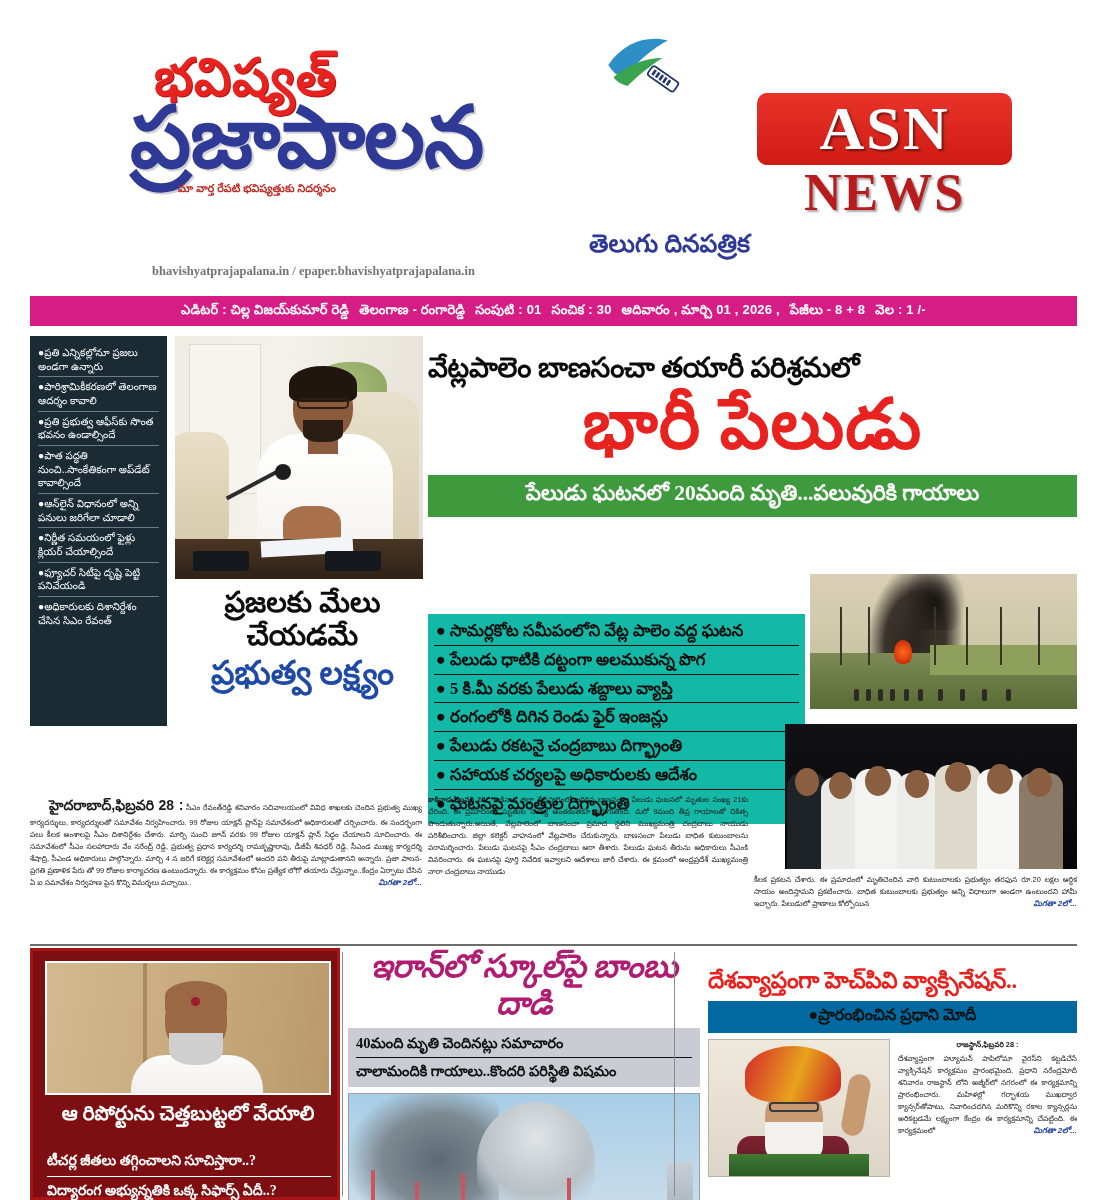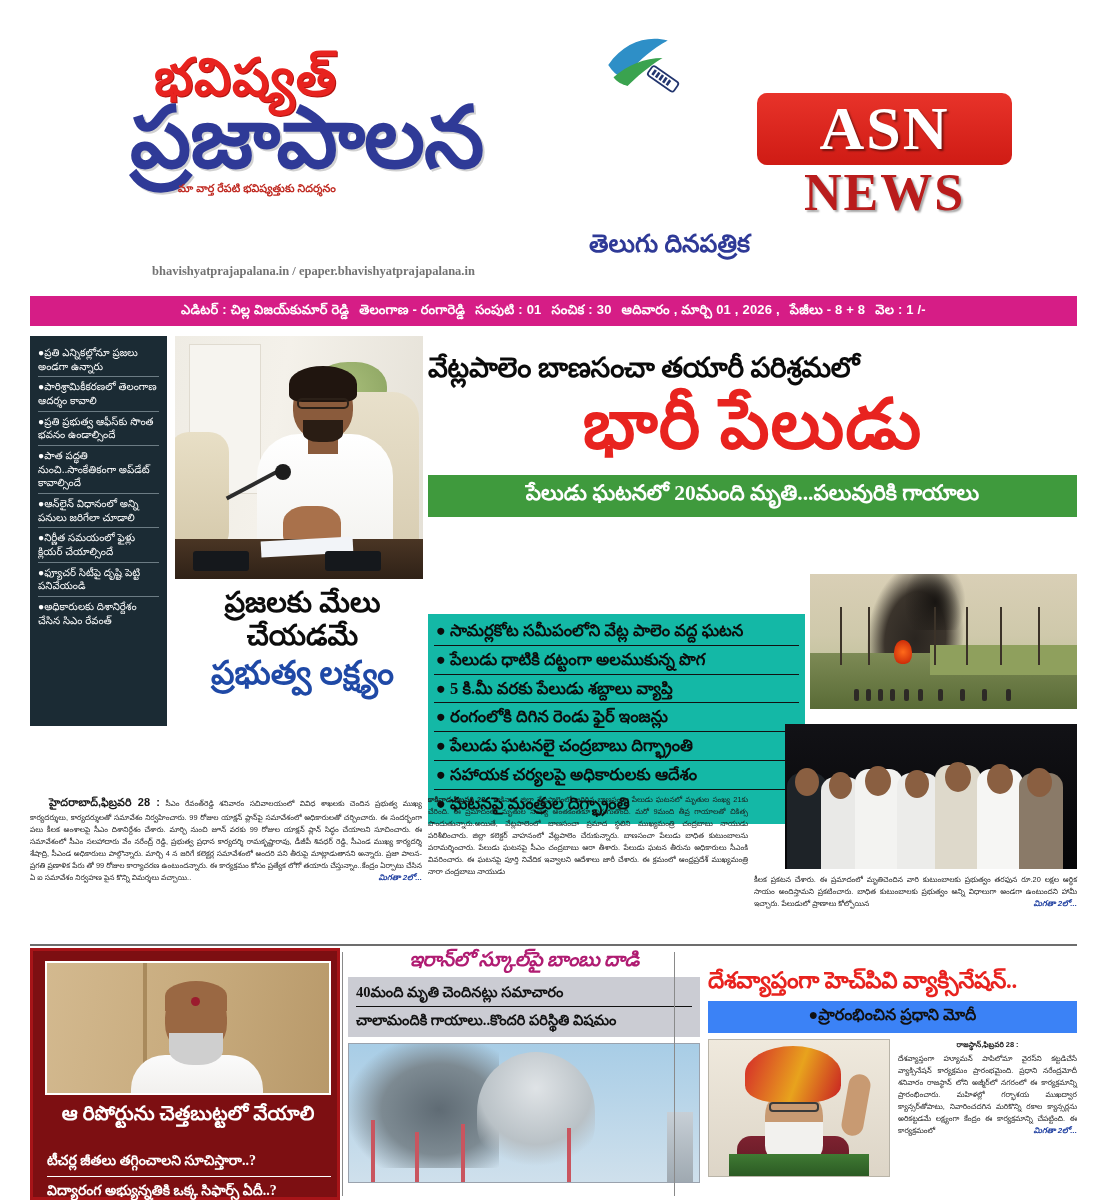--- a/index.html
+++ b/index.html
@@ -202,21 +202,21 @@
   }
   .photo-cbn .night { position:absolute; inset:0; background: linear-gradient(180deg,#121216,#050507); }
   .photo-cbn .pp { position:absolute; bottom:0; border-radius: 14px 14px 0 0; }
   .photo-cbn .hd { position:absolute; border-radius:50%; background:#8a5f41; }
 
   
   .body-left {
     position: absolute; left: 0px; top: 458px; width: 392px;
     font-size: 7.4px; line-height: 1.62; color: #1a1a1a; text-align: justify;
   }
-  .body-left b { font-size: 11px; padding-left: 19px; }
+  .body-left b { font-size: 14px; padding-left: 19px; }
   .body-mid {
     position: absolute; left: 398px; top: 458px; width: 320px;
     font-size: 7.4px; line-height: 1.62; color: #1a1a1a; text-align: justify;
   }
   .body-right {
     position: absolute; left: 724px; top: 538px; width: 323px;
     font-size: 7.4px; line-height: 1.62; color: #1a1a1a; text-align: justify;
   }
   .contd { color:#1f3fa0; font-style: italic; font-weight: bold; font-size: 8px; float: right; }
 
@@ -250,21 +250,21 @@
   .bl-sub div {
     font-family: "Liberation Serif", serif;
     color:#fff; font-size: 14px; font-weight: bold; padding: 6px 0;
     border-bottom: 1.4px solid #ffffff; line-height:1.2;
   }
   .bl-sub div:last-child { border-bottom: none; }
 
   .bm-box { position: absolute; left: 318px; top: 0; width: 352px; height: 252px; }
   .bm-title {
     font-family: "Liberation Serif", serif;
-    font-size: 20px; font-weight: bold; font-style: italic; color: #b01c72;
+    font-size: 32px; font-weight: bold; font-style: italic; color: #b01c72;
     text-align: center; line-height: 1.15; letter-spacing: -.4px;
   }
   .bm-sub { margin-top: 6px; background: #cbccd3; padding: 2px 8px; }
   .bm-sub div {
     font-family: "Liberation Serif", serif;
     font-size: 14.5px; font-weight: bold; color: #111; padding: 5px 0;
     border-bottom: 1.5px solid #111; line-height:1.2;
   }
   .bm-sub div:last-child { border-bottom: none; }
   .bm-photo {
@@ -280,21 +280,21 @@
   .bm-photo .crane { position:absolute; bottom:0; width:4px; background:#c9555f; }
   .bm-photo .bldg { position:absolute; right:6px; bottom:0; width:26px; height:70px;
     background: linear-gradient(180deg,#c7cfd6,#9fa9b1); }
 
   .br-box { position: absolute; left: 678px; top: 0; width: 369px; height: 252px; }
   .br-title {
     font-family: "Liberation Serif", serif;
     font-size: 23px; font-weight: bold; color: #e8231f; text-align:left;
     line-height: 1.15; letter-spacing: -.3px; margin-top: 20px;
   }
-  .br-sub { margin-top: 7px; background: #3b82f6; padding: 5px 4px; text-align:center; }
+  .br-sub { margin-top: 7px; background: #0369a1; padding: 5px 4px; text-align:center; }
   .br-sub div { font-family:"Liberation Serif", serif; font-size: 16px; font-weight: bold; color:#111; }
   .br-flex { display:flex; gap: 8px; margin-top: 6px; }
   .br-photo { width: 182px; height: 138px; position:relative; overflow:hidden; background:#e0dcd2; border:1px solid #b9b4a8;}
   .br-photo .bg2 { position:absolute; inset:0; background: linear-gradient(180deg,#efe9dd,#ddd5c7); }
   .br-photo .turban { position:absolute; left:36px; top:6px; width:96px; height:56px;
     background: linear-gradient(110deg,#d4262a 0%, #e8a31d 55%, #c81f23 100%);
     border-radius: 50% 50% 30% 30%; }
   .br-photo .face2 { position:absolute; left:56px; top:48px; width:58px; height:62px;
     background:#c89a72; border-radius: 45%; }
   .br-photo .wbeard { position:absolute; left:56px; top:82px; width:58px; height:44px;
@@ -403,21 +403,21 @@
       <div class="kicker">వేట్లపాలెం బాణసంచా తయారీ పరిశ్రమలో</div>
       <div class="bighead">భారీ పేలుడు</div>
       <div class="greenbar">పేలుడు ఘటనలో 20మంది మృతి...పలువురికి గాయాలు</div>
     </div>
 
     <div class="yellow">
       <div class="yb">● సామర్లకోట సమీపంలోని వేట్ల పాలెం వద్ద ఘటన</div>
       <div class="yb">● పేలుడు ధాటికి దట్టంగా అలముకున్న పొగ</div>
       <div class="yb">● 5 కి.మీ వరకు పేలుడు శబ్దాలు వ్యాప్తి</div>
       <div class="yb">● రంగంలోకి దిగిన రెండు ఫైర్ ఇంజన్లు</div>
-      <div class="yb">● పేలుడు ఘటనలై చంద్రబాబు దిగ్భ్రాంతి</div>
+      <div class="yb">● పేలుడు రకటనై చంద్రబాబు దిగ్భ్రాంతి</div>
       <div class="yb">● సహాయక చర్యలపై అధికారులకు ఆదేశం</div>
       <div class="yb">● ఘటనపై మంత్రుల దిగ్భ్రాంతి</div>
     </div>
 
     <div class="photo-fire">
       <div class="sky"></div>
         <div class="smoke"></div>
         <div class="smoke2"></div>
       <div class="ground"></div>
         <div class="field"></div>

